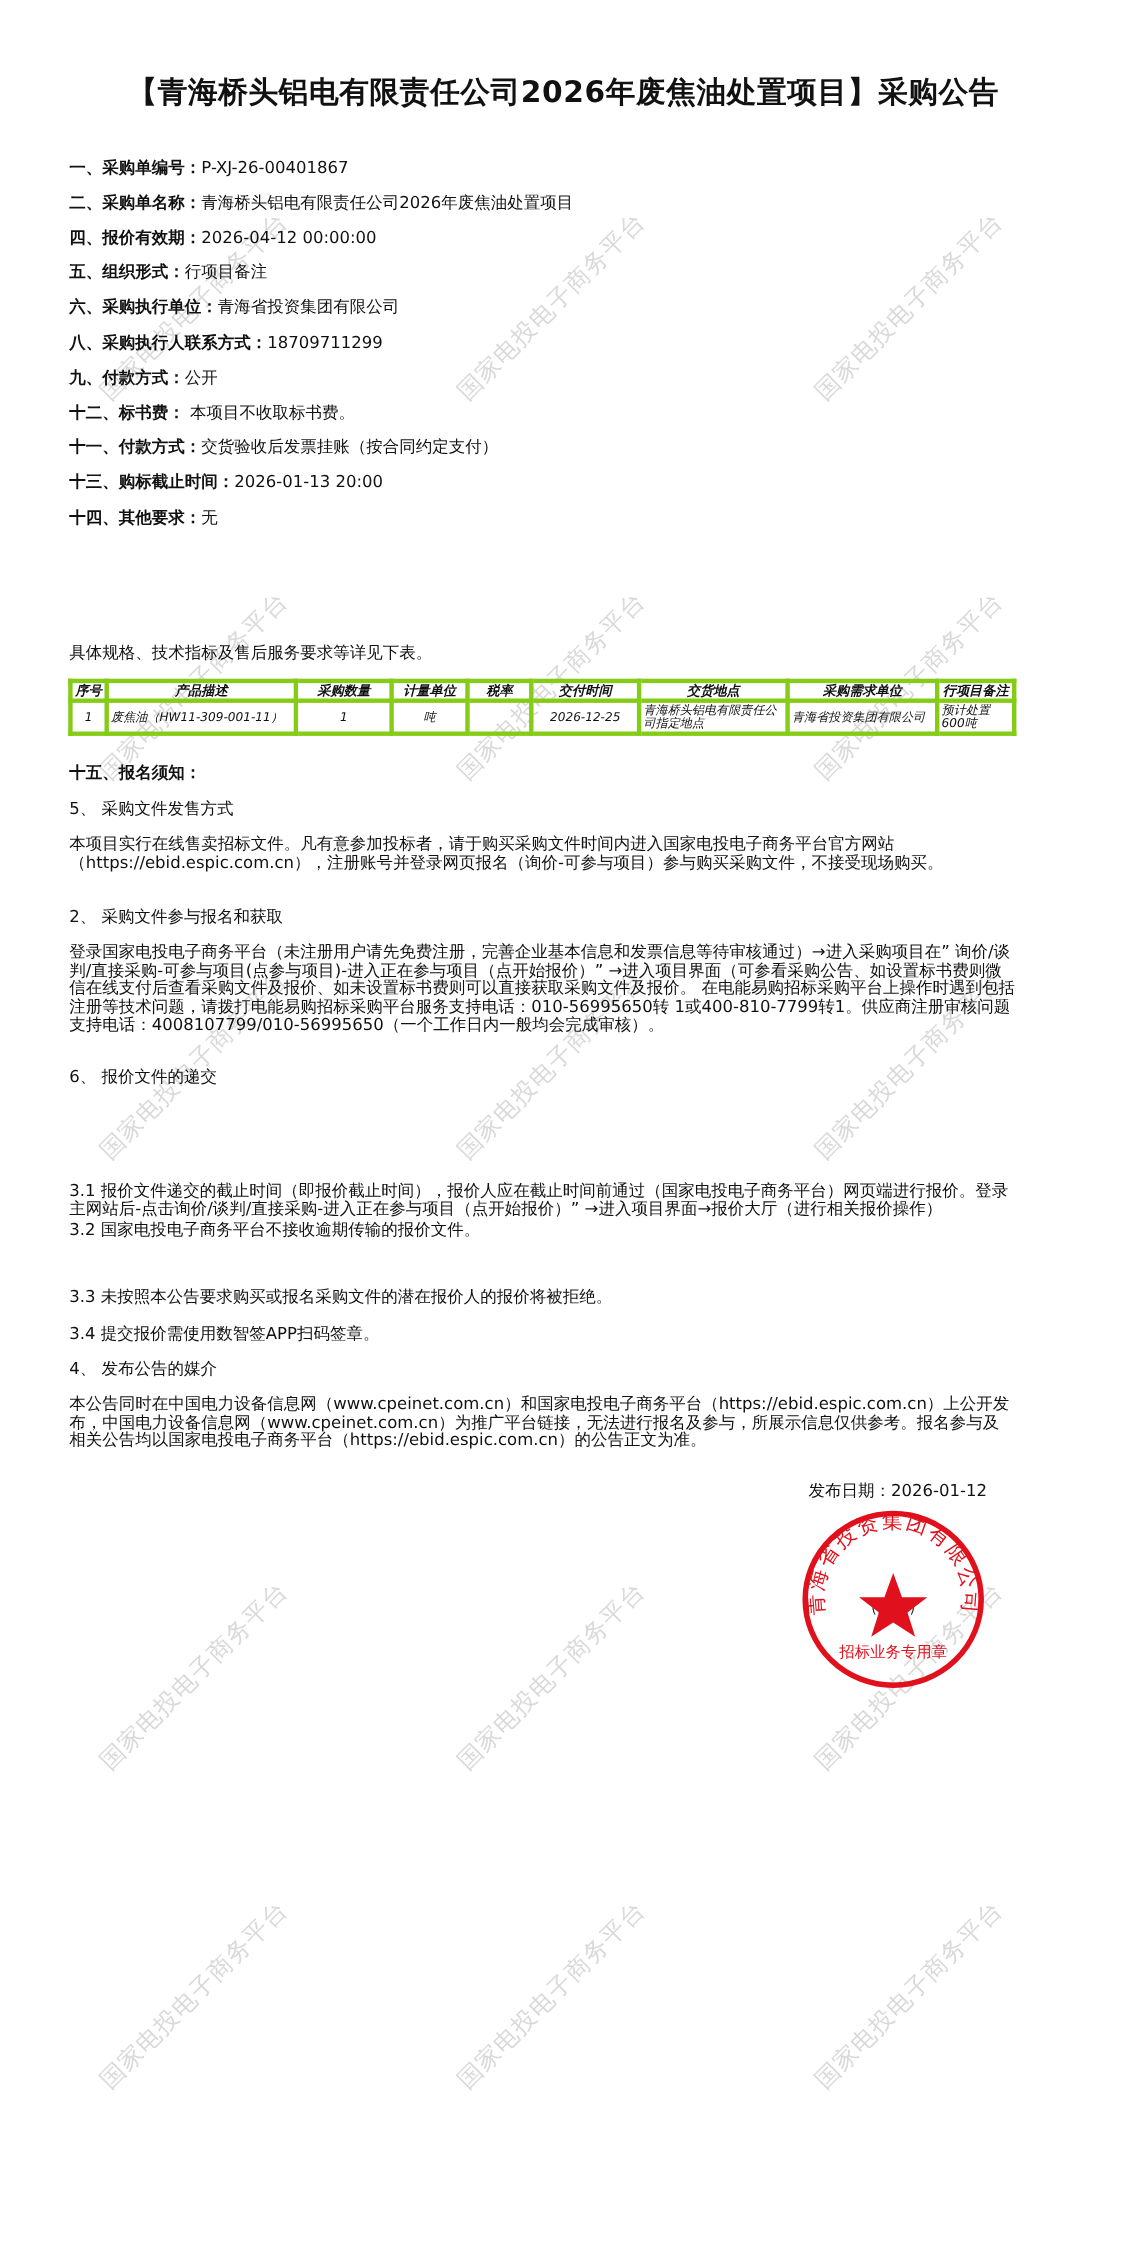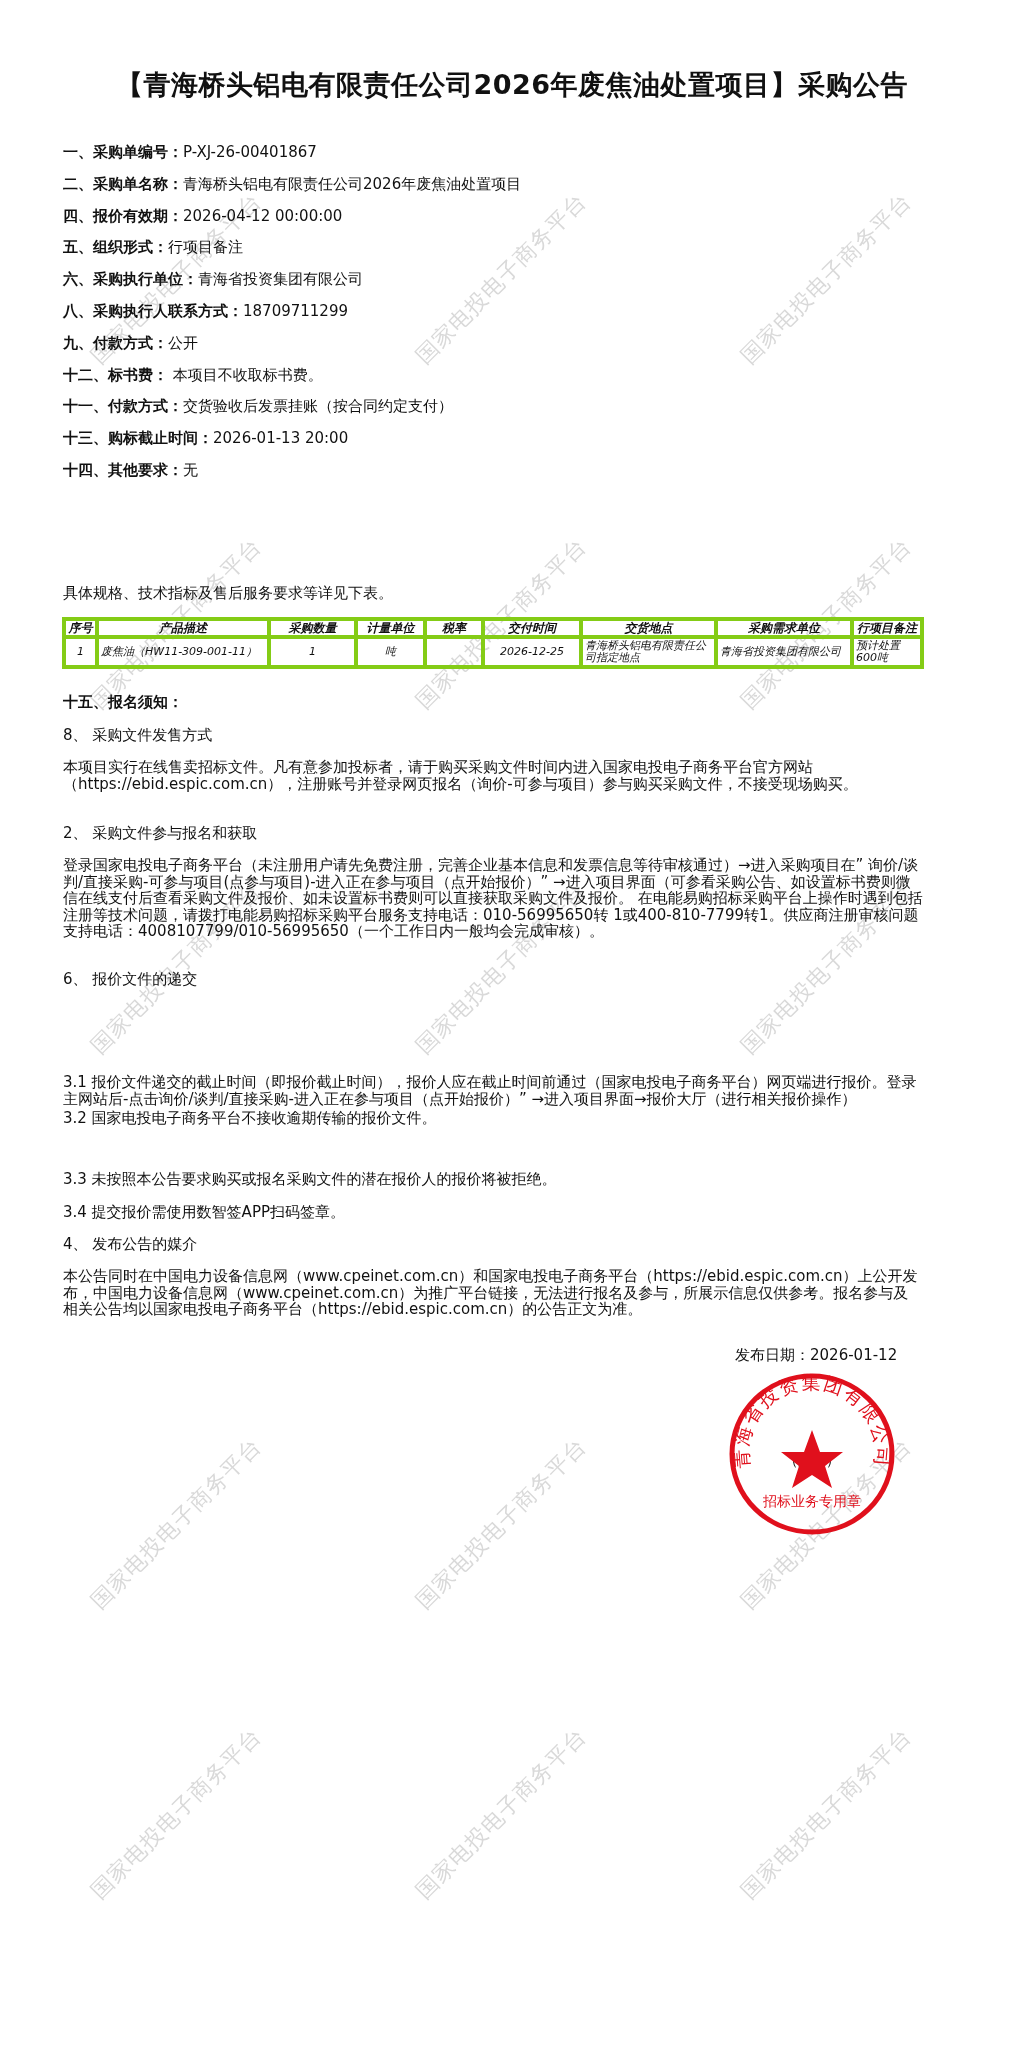--- a/index.html
+++ b/index.html
@@ -114,21 +114,21 @@
         <td class="center"></td>
         <td class="center">2026-12-25</td>
         <td>青海桥头铝电有限责任公司指定地点</td>
         <td>青海省投资集团有限公司</td>
         <td>预计处置600吨</td>
       </tr>
     </tbody>
   </table>
 
   <div class="sec bold" style="top:694px;">十五、报名须知：</div>
-  <div class="sec" style="top:727px;">8、 采购文件发售方式</div>
+  <div class="sec" style="top:727px;">5、 采购文件发售方式</div>
   <div class="para" style="top:759px;">本项目实行在线售卖招标文件。凡有意参加投标者，请于购买采购文件时间内进入国家电投电子商务平台官方网站（https://ebid.espic.com.cn），注册账号并登录网页报名（询价-可参与项目）参与购买采购文件，不接受现场购买。</div>
   <div class="sec" style="top:825px;">2、 采购文件参与报名和获取</div>
   <div class="para" style="top:857px;">登录国家电投电子商务平台（未注册用户请先免费注册，完善企业基本信息和发票信息等待审核通过）→进入采购项目在” 询价/谈判/直接采购-可参与项目(点参与项目)-进入正在参与项目（点开始报价）” →进入项目界面（可参看采购公告、如设置标书费则微信在线支付后查看采购文件及报价、如未设置标书费则可以直接获取采购文件及报价。 在电能易购招标采购平台上操作时遇到包括注册等技术问题，请拨打电能易购招标采购平台服务支持电话：010-56995650转 1或400-810-7799转1。供应商注册审核问题支持电话：4008107799/010-56995650（一个工作日内一般均会完成审核）。</div>
   <div class="sec" style="top:971px;">6、 报价文件的递交</div>
   <div class="para" style="top:1074px;">3.1 报价文件递交的截止时间（即报价截止时间），报价人应在截止时间前通过（国家电投电子商务平台）网页端进行报价。登录主网站后-点击询价/谈判/直接采购-进入正在参与项目（点开始报价）” →进入项目界面→报价大厅（进行相关报价操作）</div>
   <div class="sec" style="top:1110px;">3.2 国家电投电子商务平台不接收逾期传输的报价文件。</div>
   <div class="sec" style="top:1171px;">3.3 未按照本公告要求购买或报名采购文件的潜在报价人的报价将被拒绝。</div>
   <div class="sec" style="top:1204px;">3.4 提交报价需使用数智签APP扫码签章。</div>
   <div class="sec" style="top:1236px;">4、 发布公告的媒介</div>
   <div class="para" style="top:1268px;">本公告同时在中国电力设备信息网（www.cpeinet.com.cn）和国家电投电子商务平台（https://ebid.espic.com.cn）上公开发布，中国电力设备信息网（www.cpeinet.com.cn）为推广平台链接，无法进行报名及参与，所展示信息仅供参考。报名参与及相关公告均以国家电投电子商务平台（https://ebid.espic.com.cn）的公告正文为准。</div>

